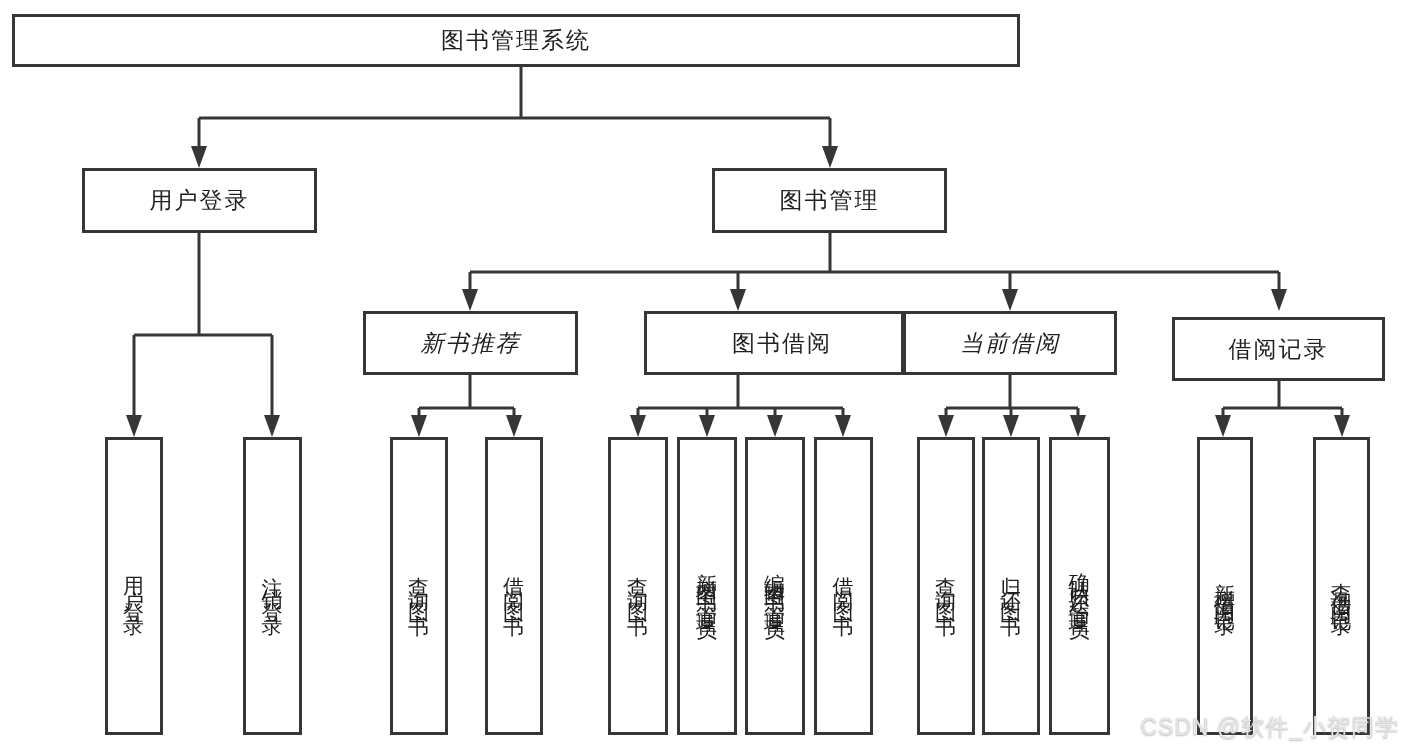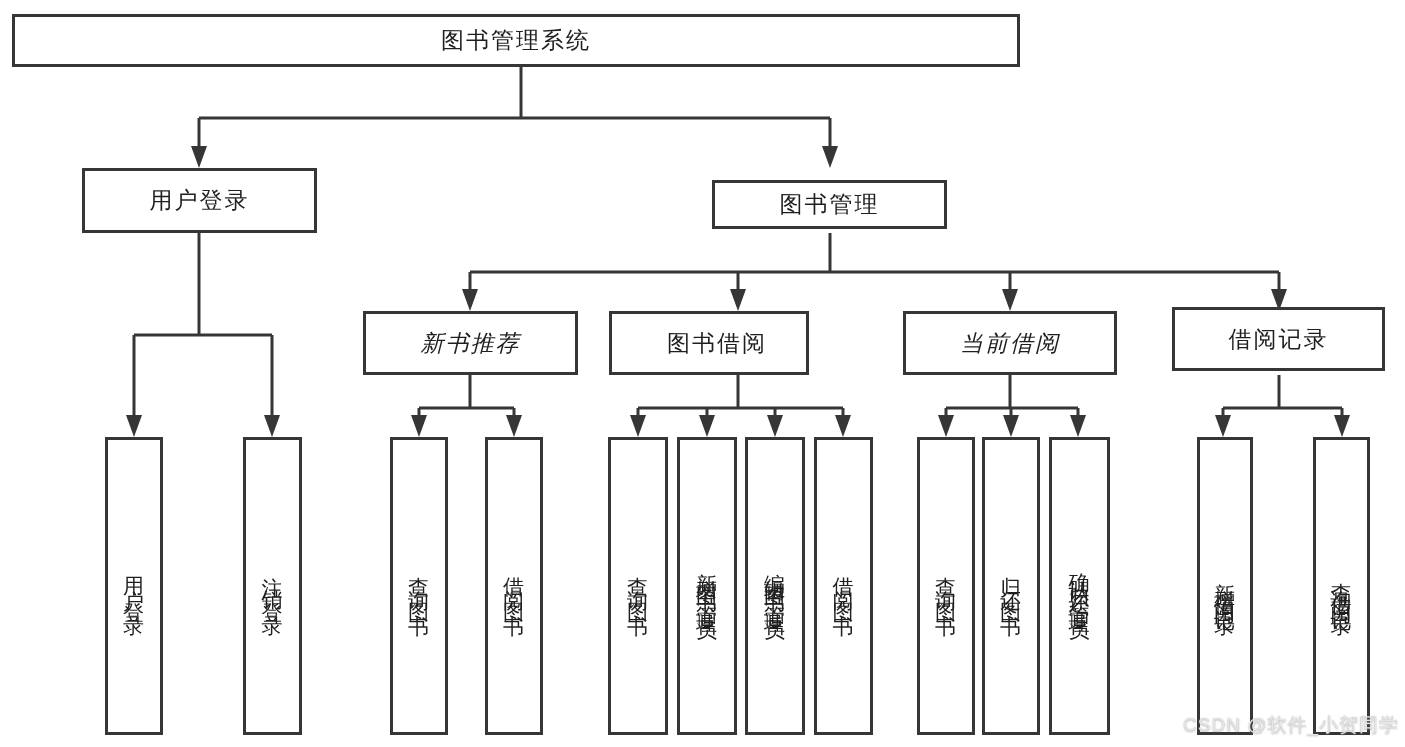--- a/index.html
+++ b/index.html
@@ -41,21 +41,21 @@
     text-orientation:mixed;
     line-height:1;
     white-space:nowrap;
   }
   .sp4{letter-spacing:0.62em;}
   .spl{letter-spacing:0.32em;}
   .watermark{
     position:absolute;
     right:6px;top:712px;
     z-index:2;
-    font-size:19px;
+    font-size:23px;
     color:var(--wm);
     text-shadow:0 1px 2px rgba(140,140,140,0.55), 0 0 1px rgba(120,120,120,0.5);
     letter-spacing:1px;
     white-space:nowrap;
     margin-left:8px;
   }
 </style>
 </head>
 <body>
 
@@ -101,34 +101,34 @@
     </g>
   </svg>
 
   <div class="box box-h" style="left:12px;top:14px;width:1008px;height:53px;">
     <span>图书管理系统</span>
   </div>
 
   <div class="box box-h" style="left:82px;top:168px;width:235px;height:65px;">
     <span>用户登录</span>
   </div>
-  <div class="box box-h" style="left:712px;top:180px;width:235px;height:49px;">
+  <div class="box box-h" style="left:712px;top:168px;width:235px;height:65px;">
     <span>图书管理</span>
   </div>
 
   <div class="box box-h" style="left:363px;top:311px;width:215px;height:64px;font-style:italic;">
     <span>新书推荐</span>
   </div>
-  <div class="box box-h" style="left:609px;top:311px;width:200px;height:64px;padding-left:16px;">
+  <div class="box box-h" style="left:644px;top:311px;width:260px;height:64px;padding-left:16px;">
     <span>图书借阅</span>
   </div>
   <div class="box box-h" style="left:903px;top:311px;width:214px;height:64px;font-style:italic;">
     <span>当前借阅</span>
   </div>
-  <div class="box box-h" style="left:1172px;top:307px;width:213px;height:64px;">
+  <div class="box box-h" style="left:1172px;top:317px;width:213px;height:64px;">
     <span>借阅记录</span>
   </div>
 
   <div class="box box-v" style="left:105px;width:58px;">
     <span class="vlabel sp4">用户登录</span>
   </div>
   <div class="box box-v" style="left:243px;width:59px;">
     <span class="vlabel sp4">注销登录</span>
   </div>
 

